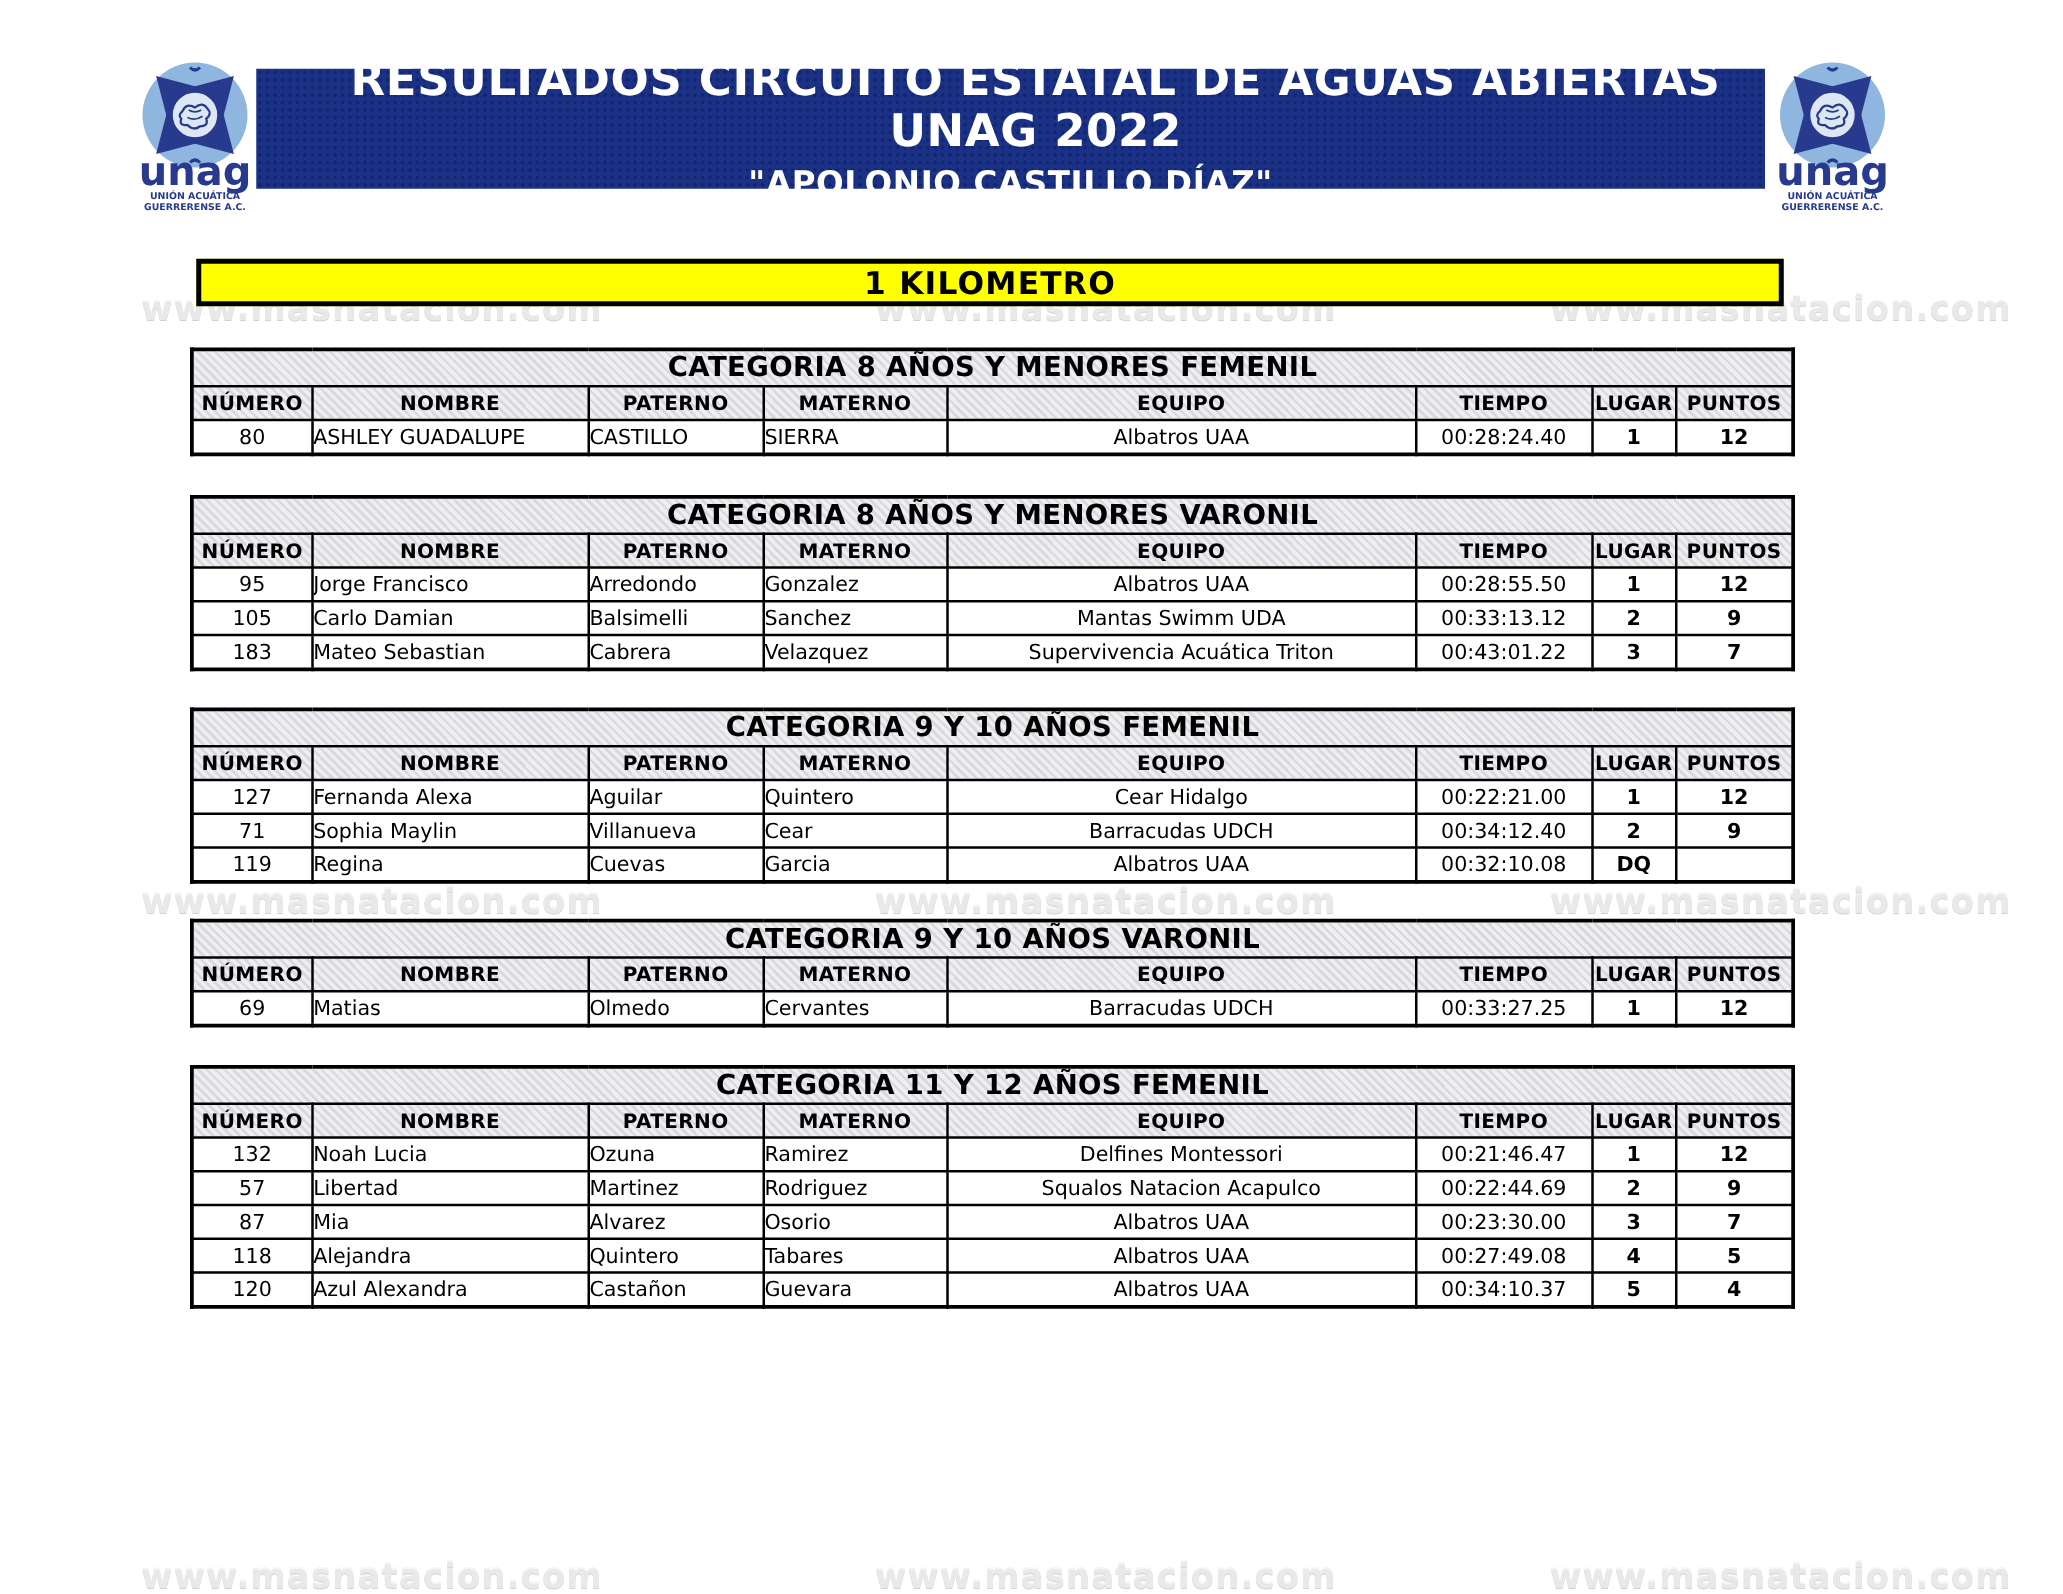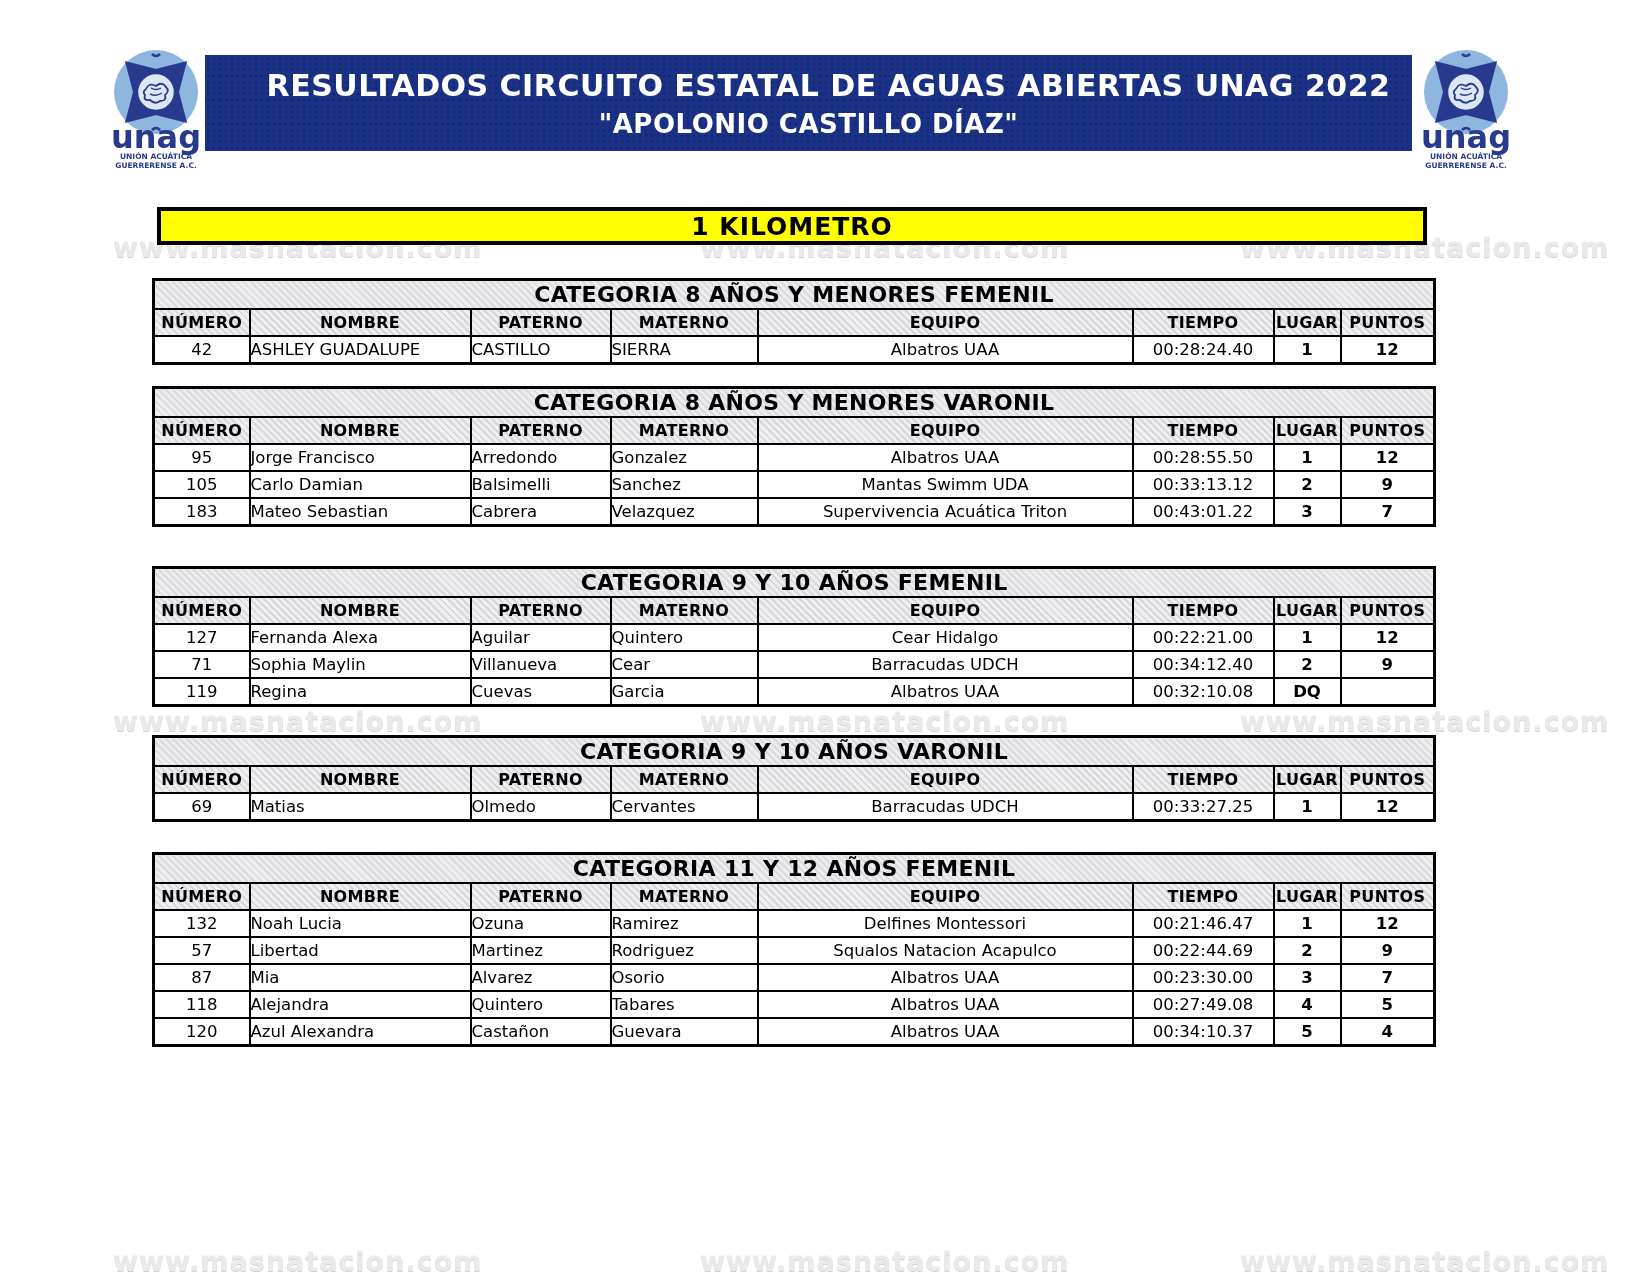--- a/index.html
+++ b/index.html
@@ -19,41 +19,41 @@
 
   
   .title-banner{
     position:absolute;top:55px;left:205px;width:1207px;height:96px;z-index:1;
     background-color:#1b3186;
     background-image:radial-gradient(#12266e 1.2px, transparent 1.2px);
     background-size:6px 6px;
     color:#ffffff;display:flex;flex-direction:column;justify-content:center;
     text-align:center;gap:6px;
   }
-  .title-line1{font-size:30px;font-weight:bold;letter-spacing:.5px;padding-left:40px;}
+  .title-line1{font-size:36px;font-weight:bold;letter-spacing:.5px;padding-left:40px;}
   .title-line2{font-size:26px;font-weight:bold;letter-spacing:.5px;}
   .logo{position:absolute;top:48px;z-index:1;width:92px;height:124px;}
   .logo-left{left:110px;}
   .logo-right{left:1420px;}
 
   
   .distance-banner{
     position:absolute;top:207px;left:157px;width:1262px;height:30px;z-index:1;
     background:#ffff00;border:4px solid #000;
     display:flex;align-items:center;justify-content:center;
     font-size:25px;font-weight:bold;letter-spacing:1px;color:#000;
   }
 
   
   table.results-table{
     position:absolute;left:152px;width:1281px;z-index:1;
     border-collapse:collapse;table-layout:fixed;background:#ffffff;
     border:3px solid #000;
   }
-  .t0{top:278px;} .t1{top:386px;} .t2{top:566px;padding-left:38px;} .t3{top:735px;} .t4{top:852px;border-radius:29px;}
+  .t0{top:278px;} .t1{top:396px;} .t2{top:566px;padding-left:38px;} .t3{top:735px;} .t4{top:852px;border-radius:29px;}
   table.results-table th, table.results-table td{
     border:2px solid #000;overflow:hidden;white-space:nowrap;padding:0;
   }
   th.category-title{
     height:27px;font-size:22px;font-weight:bold;text-align:center;letter-spacing:.3px;
   }
   tr.col-row th{
     height:25px;font-size:16px;font-weight:bold;text-align:center;letter-spacing:.3px;
   }
   th.category-title, tr.col-row th{
@@ -149,21 +149,21 @@
         <th class="col-2">PATERNO</th>
         <th class="col-3">MATERNO</th>
         <th class="col-4">EQUIPO</th>
         <th class="col-5">TIEMPO</th>
         <th class="col-6">LUGAR</th>
         <th class="col-7">PUNTOS</th>
       </tr>
   </thead>
   <tbody>
       <tr>
-        <td class="col-0">42</td>
+        <td class="col-0">80</td>
         <td class="col-1">ASHLEY GUADALUPE</td>
         <td class="col-2">CASTILLO</td>
         <td class="col-3">SIERRA</td>
         <td class="col-4">Albatros UAA</td>
         <td class="col-5">00:28:24.40</td>
         <td class="col-6">1</td>
         <td class="col-7">12</td>
       </tr>
     </tbody>
 </table>

